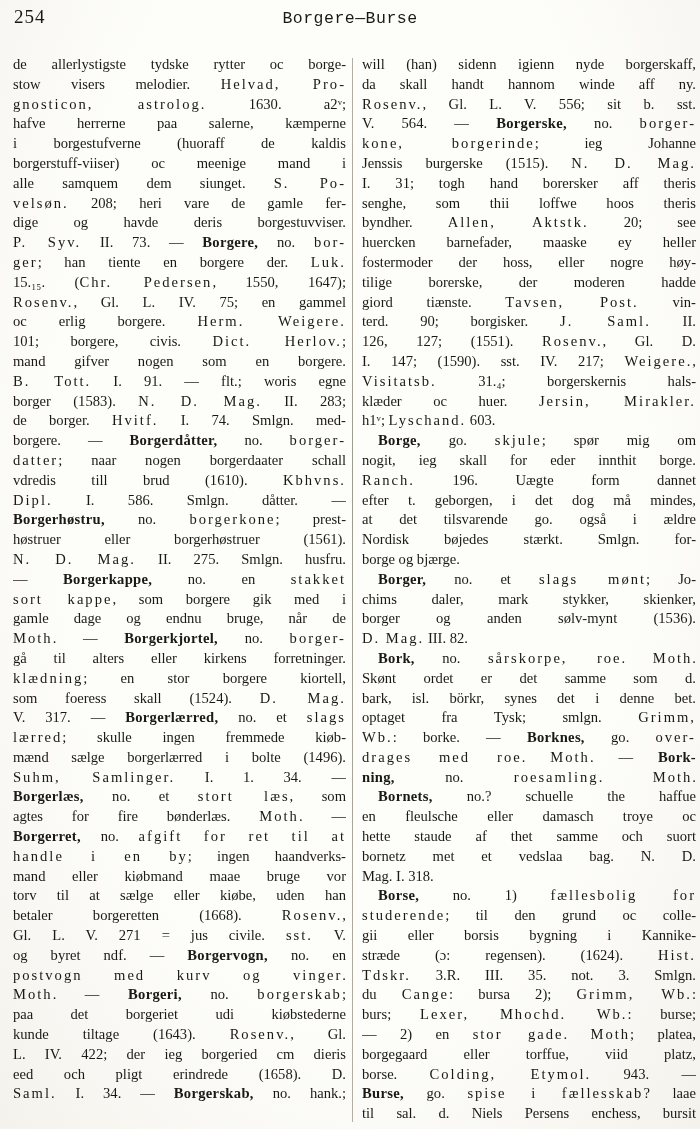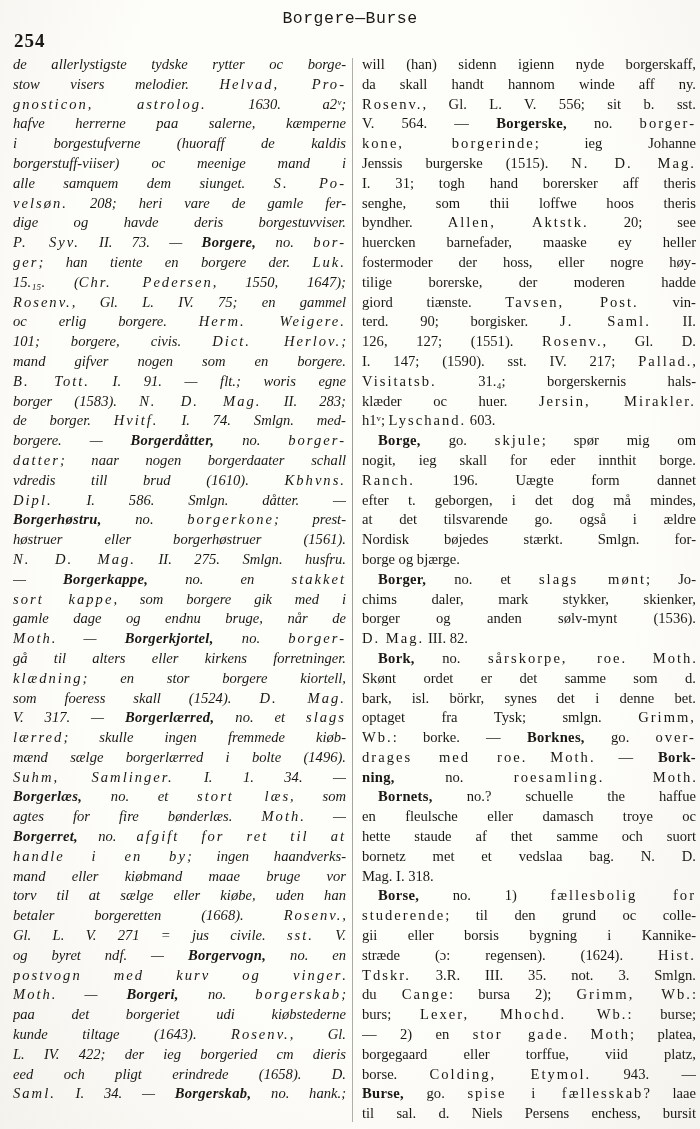--- a/index.html
+++ b/index.html
@@ -9,30 +9,30 @@
     font-family:"Liberation Serif", serif;
   }
   .page{
     position:relative;width:700px;height:1129px;overflow:hidden;
     background:#fcfbf7;
     background-image:radial-gradient(ellipse at 50% 40%, #fdfdfa 60%, #f4f2ec 100%);
     color:#1b1914;
   }
   .page-number{
     position:absolute;left:14px;top:6px;
-    font-size:19px;font-weight:bold;letter-spacing:1px;margin-top:24px;
+    font-size:19px;font-weight:normal;letter-spacing:1px;
   }
   .running-head{
     position:absolute;left:0;right:0;top:9px;text-align:center;
     font-size:16.5px;letter-spacing:0.5px;font-family:Liberation Mono, monospace;
   }
   .column{
     position:absolute;top:55px;width:333px;
   }
-  .column-left{left:13px;font-style:italic;}
+  .column-left{left:13px;}
   .column-right{left:362px;width:334px;}
   .col-divider{
     position:absolute;left:352px;top:58px;width:1px;height:1064px;
     background:linear-gradient(#b3afa6, #9d9a91 40%, #b3afa6);
   }
   .line{
     font-size:14.6px;
     line-height:19.8px;height:19.8px;
     overflow:hidden;
     text-align:justify;
@@ -118,21 +118,21 @@
       <div class="line">Jenssis burgerske (1515). <span class="sp">N. D. Mag.</span></div>
       <div class="line">I. 31; togh hand borersker aff theris</div>
       <div class="line">senghe, som thii loffwe hoos theris</div>
       <div class="line">byndher. <span class="sp">Allen, Aktstk.</span> 20; see</div>
       <div class="line">huercken barnefader, maaske ey heller</div>
       <div class="line">fostermoder der hoss, eller nogre høy-</div>
       <div class="line">tilige borerske, der moderen hadde</div>
       <div class="line">giord tiænste. <span class="sp">Tavsen, Post.</span> vin-</div>
       <div class="line">terd. 90; borgisker. <span class="sp">J. Saml.</span> II.</div>
       <div class="line">126, 127; (1551). <span class="sp">Rosenv.</span>, Gl. D.</div>
-      <div class="line">I. 147; (1590). sst. IV. 217; <span class="sp">Pallad.</span>,</div>
+      <div class="line">I. 147; (1590). sst. IV. 217; <span class="sp">Weigere.</span>,</div>
       <div class="line"><span class="sp">Visitatsb.</span> 31.₄; borgerskernis hals-</div>
       <div class="line">klæder oc huer. <span class="sp">Jersin, Mirakler.</span></div>
       <div class="line flush">h1ᵛ; <span class="sp">Lyschand.</span> 603.</div>
       <div class="line indent"><b>Borge,</b> go. <span class="sp">skjule</span>; spør mig om</div>
       <div class="line">nogit, ieg skall for eder innthit borge.</div>
       <div class="line"><span class="sp">Ranch.</span> 196. Uægte form dannet</div>
       <div class="line">efter t. geborgen, i det dog må mindes,</div>
       <div class="line">at det tilsvarende go. også i ældre</div>
       <div class="line">Nordisk bøjedes stærkt. Smlgn. for-</div>
       <div class="line flush">borge og bjærge.</div>

